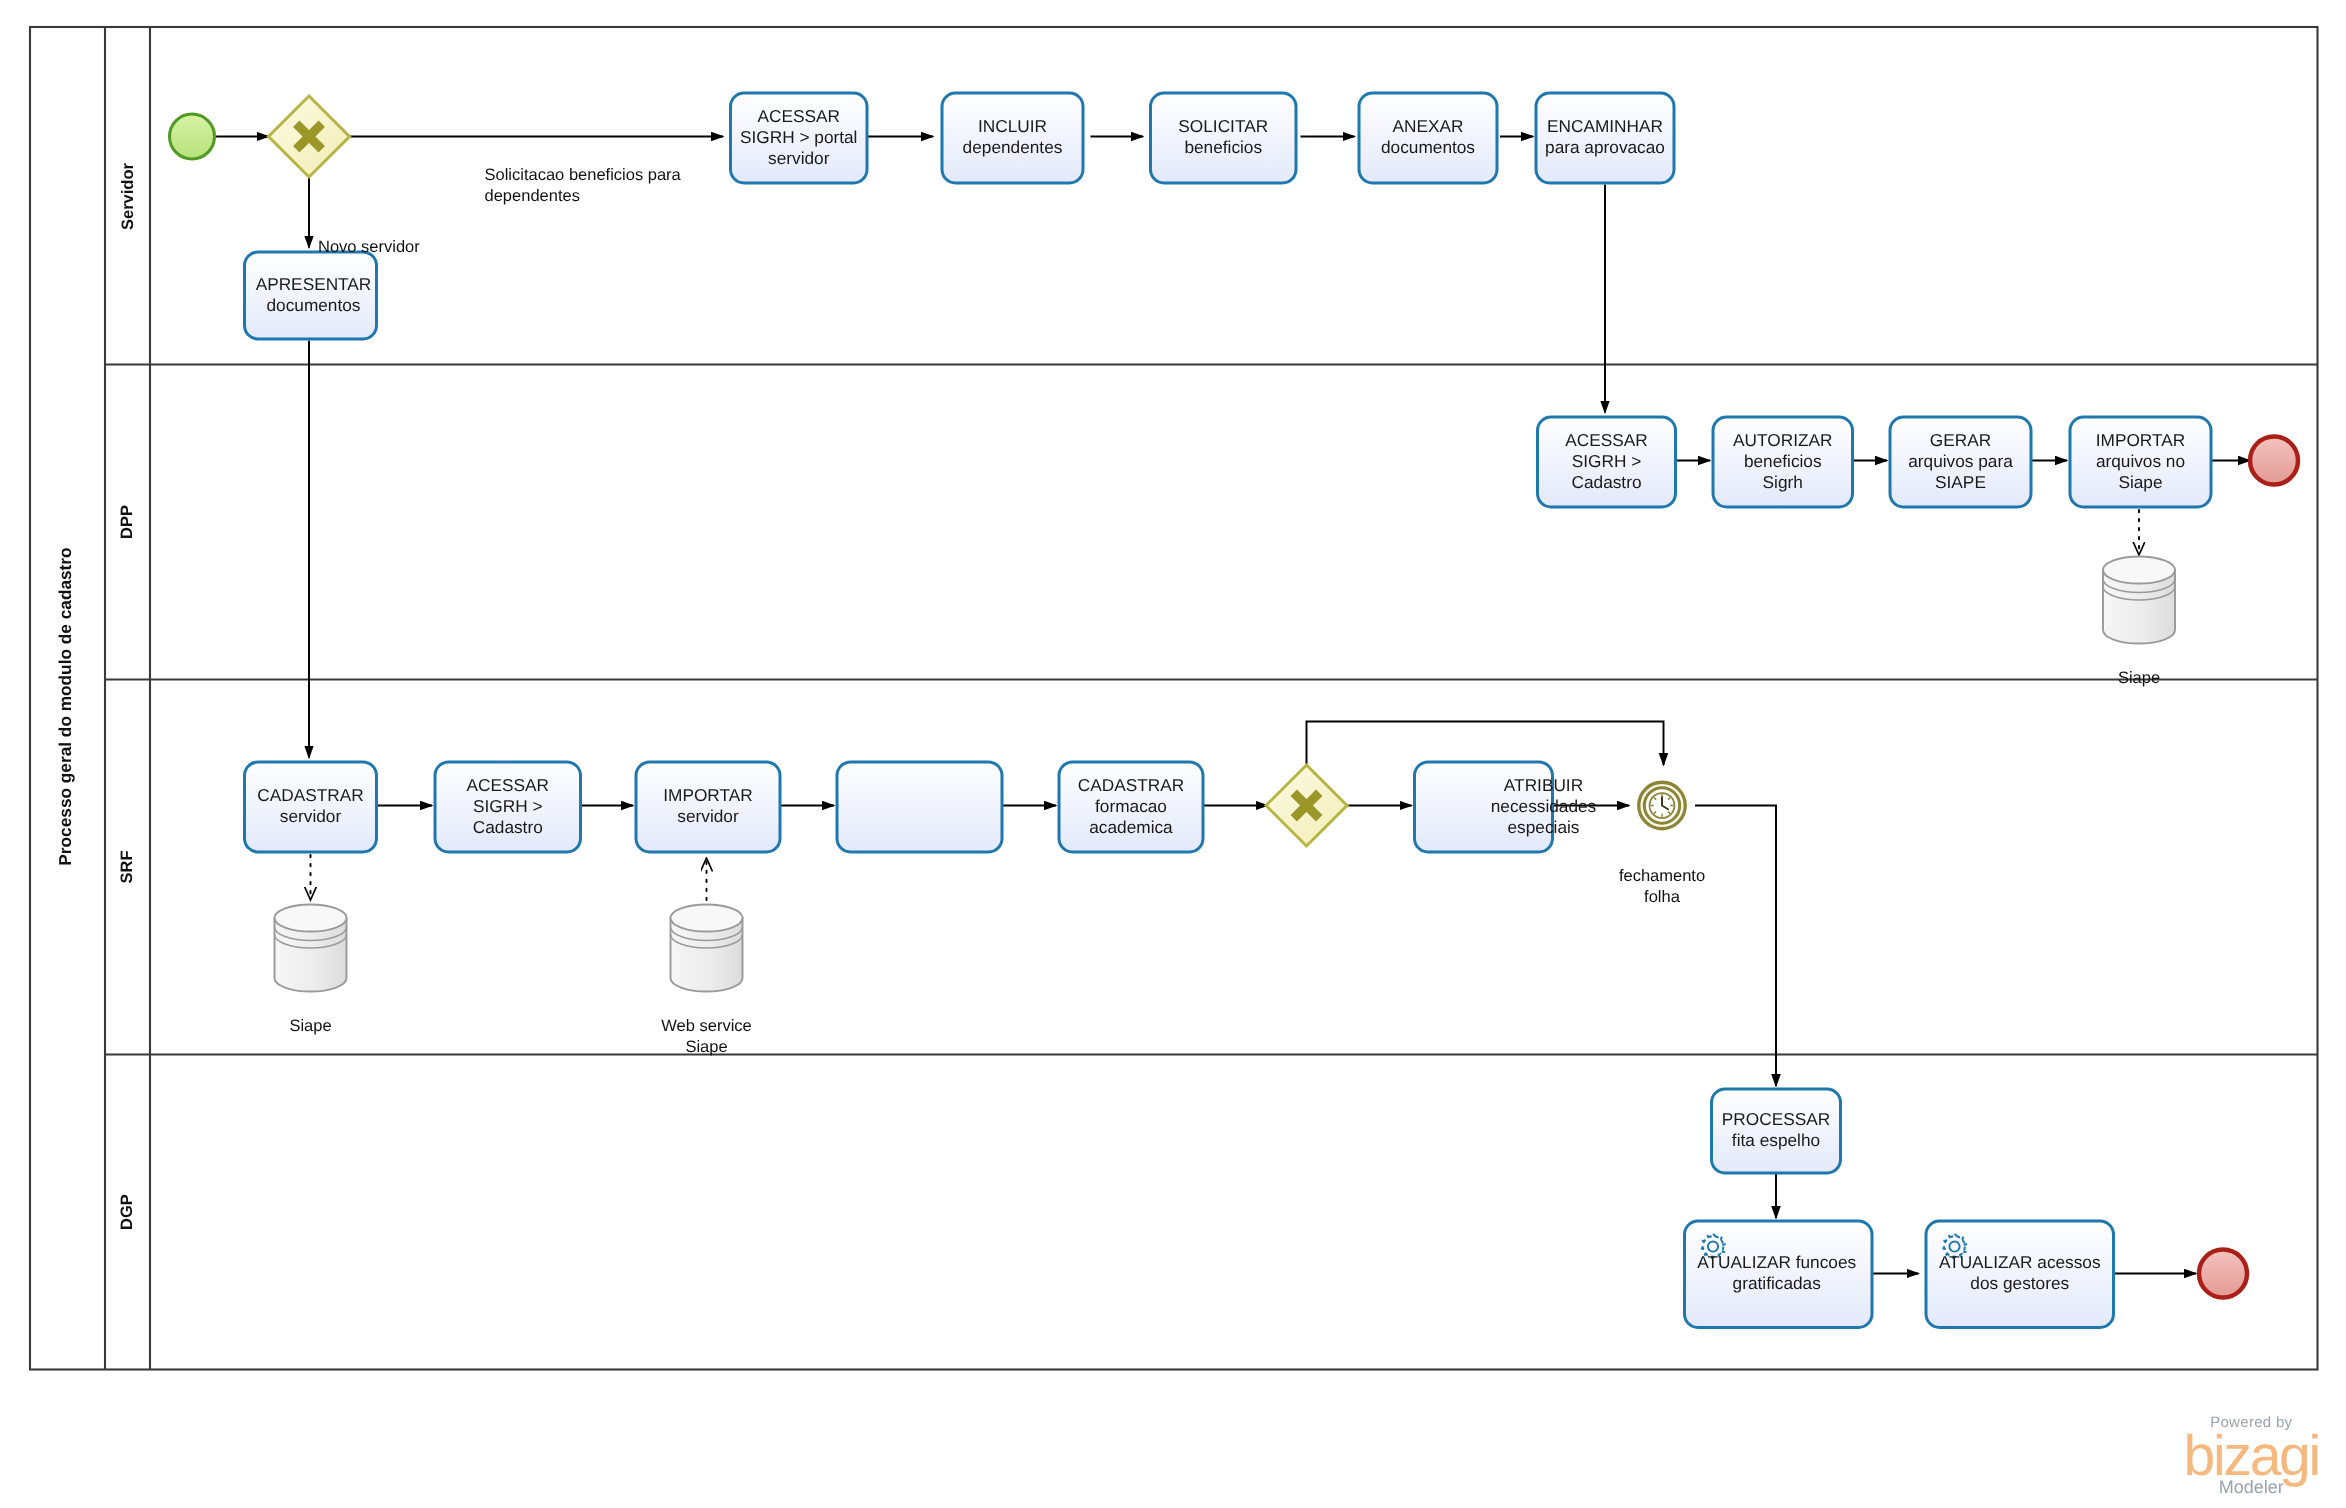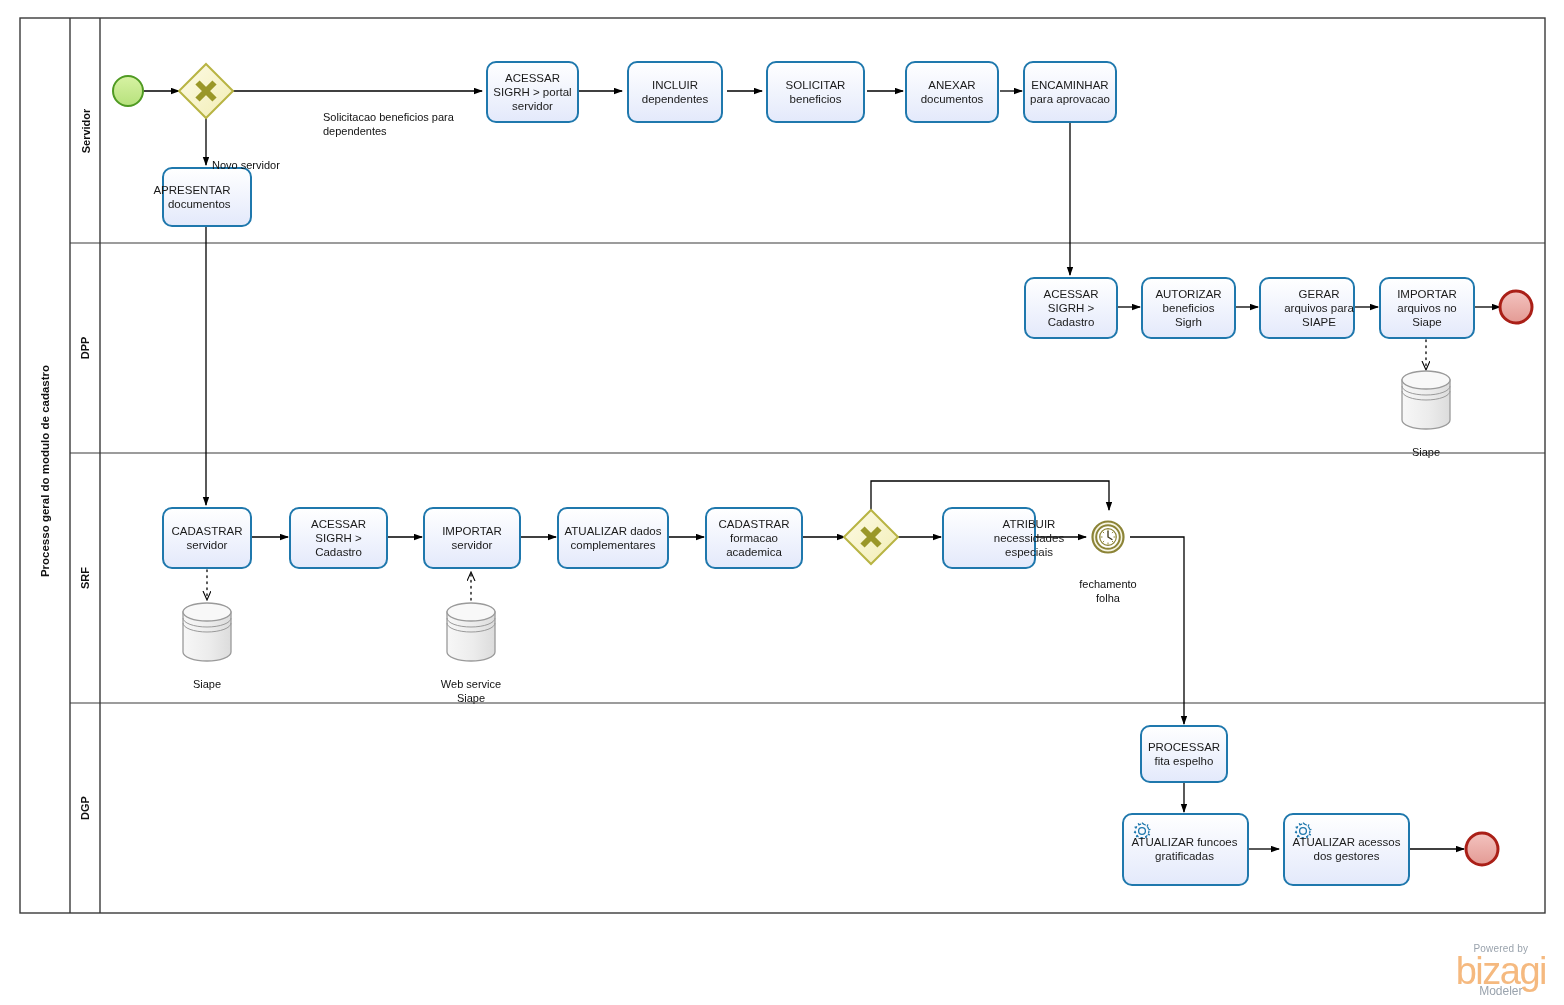--- a/index.html
+++ b/index.html
@@ -321,36 +321,36 @@
 beneficios</span>
   </div>
   <div class="task-label" style="left:906px; top:62px; width:92px; height:60px;">
     <span>ANEXAR
 documentos</span>
   </div>
   <div class="task-label" style="left:1022px; top:62px; width:96px; height:60px;">
     <span>ENCAMINHAR
 para aprovacao</span>
   </div>
-  <div class="task-label" style="left:148px; top:168px; width:88px; height:58px;text-align:right;">
+  <div class="task-label" style="left:165px; top:168px; width:88px; height:58px;">
     <span>APRESENTAR
 documentos</span>
   </div>
 
   <div class="task-label" style="left:1025px; top:278px; width:92px; height:60px;">
     <span>ACESSAR
 SIGRH &gt;
 Cadastro</span>
   </div>
   <div class="task-label" style="left:1142px; top:278px; width:93px; height:60px;">
     <span>AUTORIZAR
 beneficios
 Sigrh</span>
   </div>
-  <div class="task-label" style="left:1260px; top:278px; width:94px; height:60px;margin-left:12px;">
+  <div class="task-label" style="left:1260px; top:278px; width:94px; height:60px;">
     <span>GERAR
 arquivos para
 SIAPE</span>
   </div>
   <div class="task-label" style="left:1380px; top:278px; width:94px; height:60px;">
     <span>IMPORTAR
 arquivos no
 Siape</span>
   </div>
 
@@ -360,24 +360,20 @@
   </div>
   <div class="task-label" style="left:290px; top:508px; width:97px; height:60px;">
     <span>ACESSAR
 SIGRH &gt;
 Cadastro</span>
   </div>
   <div class="task-label" style="left:424px; top:508px; width:96px; height:60px;">
     <span>IMPORTAR
 servidor</span>
   </div>
-  <div class="task-label" style="left:558px; top:508px; width:110px; height:60px;">
-    <span>ATUALIZAR dados
-complementares</span>
-  </div>
   <div class="task-label" style="left:706px; top:508px; width:96px; height:60px;">
     <span>CADASTRAR
 formacao
 academica</span>
   </div>
   <div class="task-label" style="left:943px; top:508px; width:92px; height:60px;padding-left:40px;">
     <span>ATRIBUIR
 necessidades
 especiais</span>
   </div>

